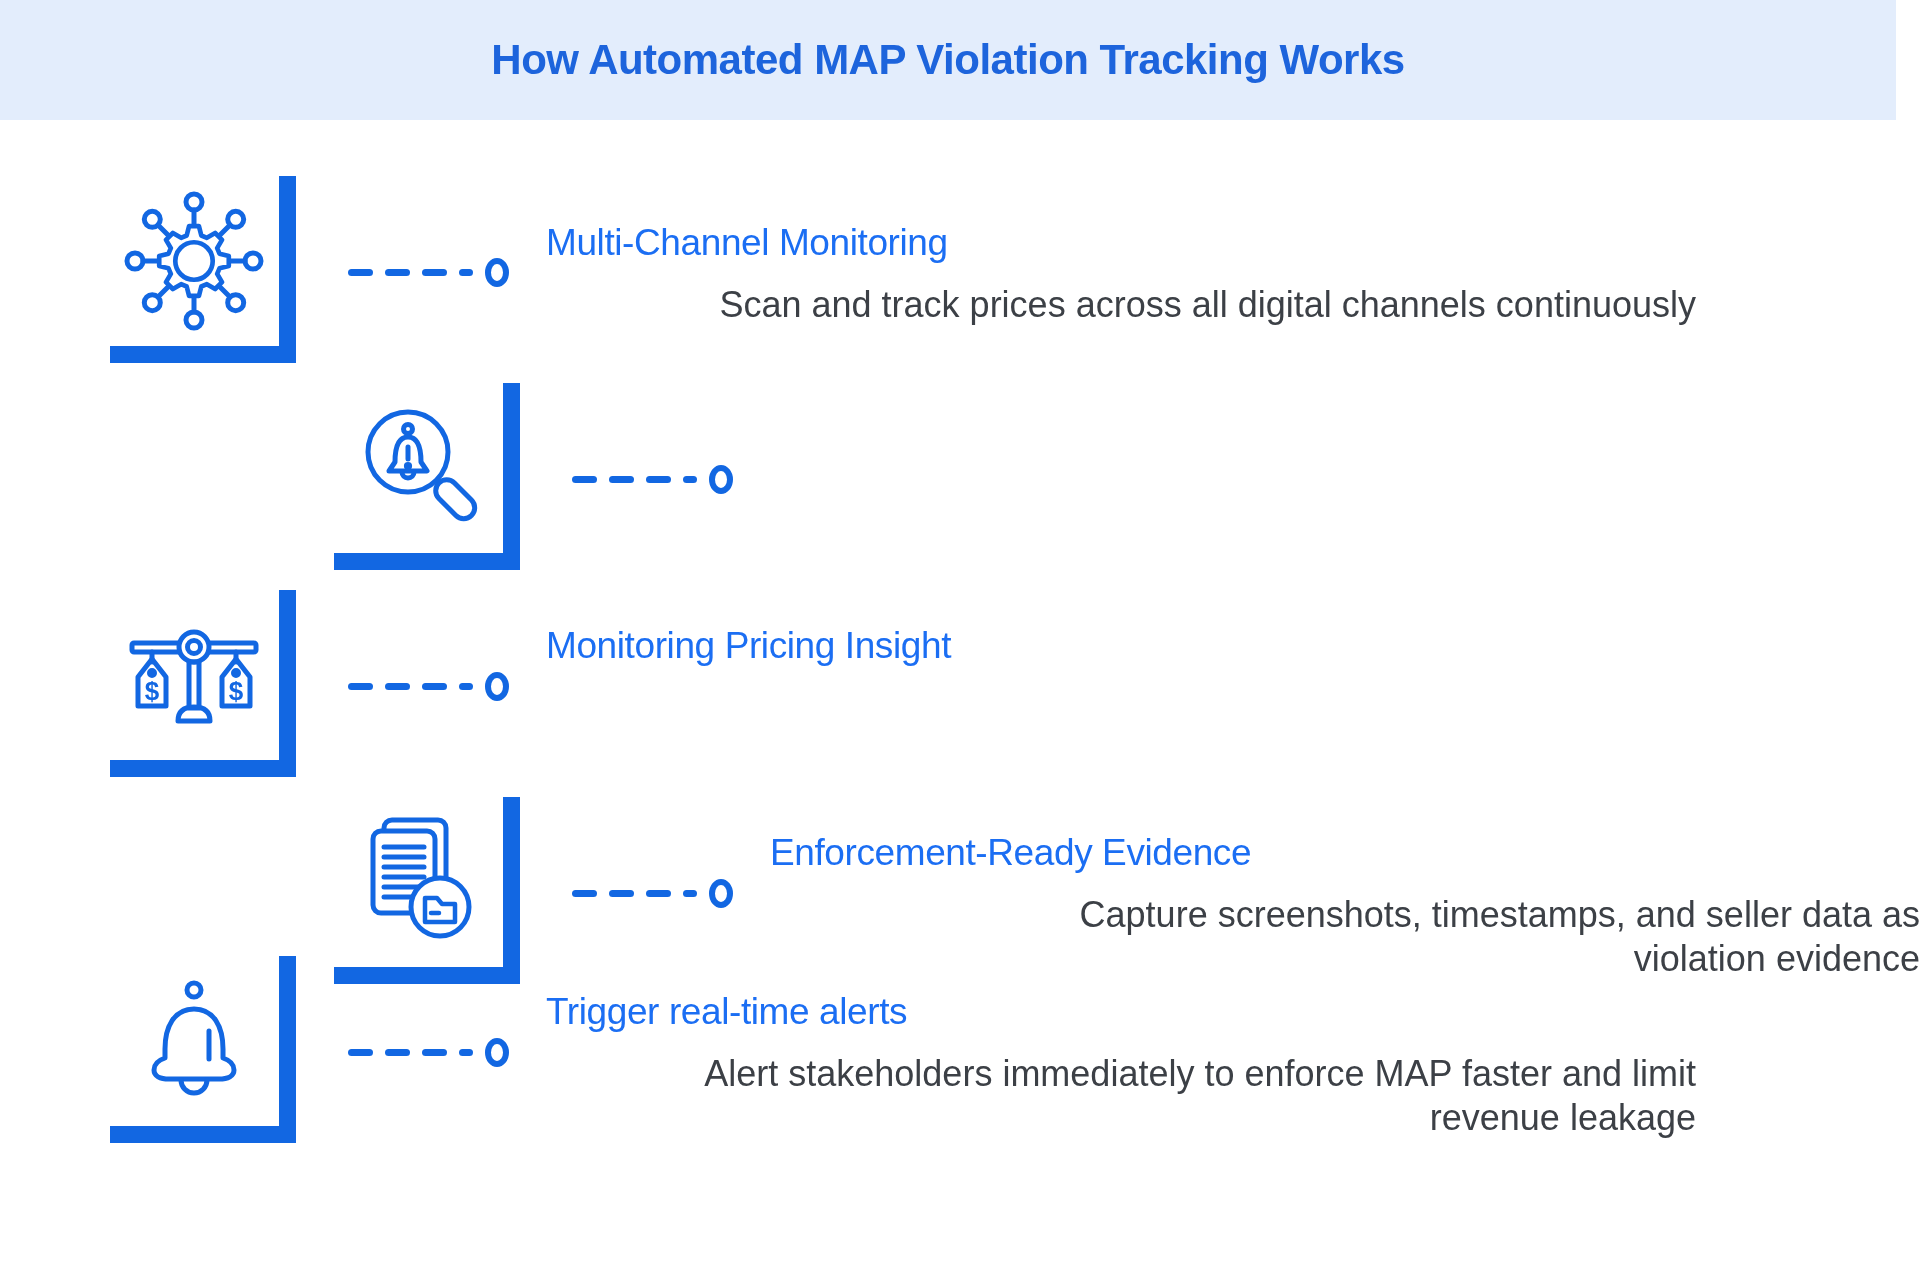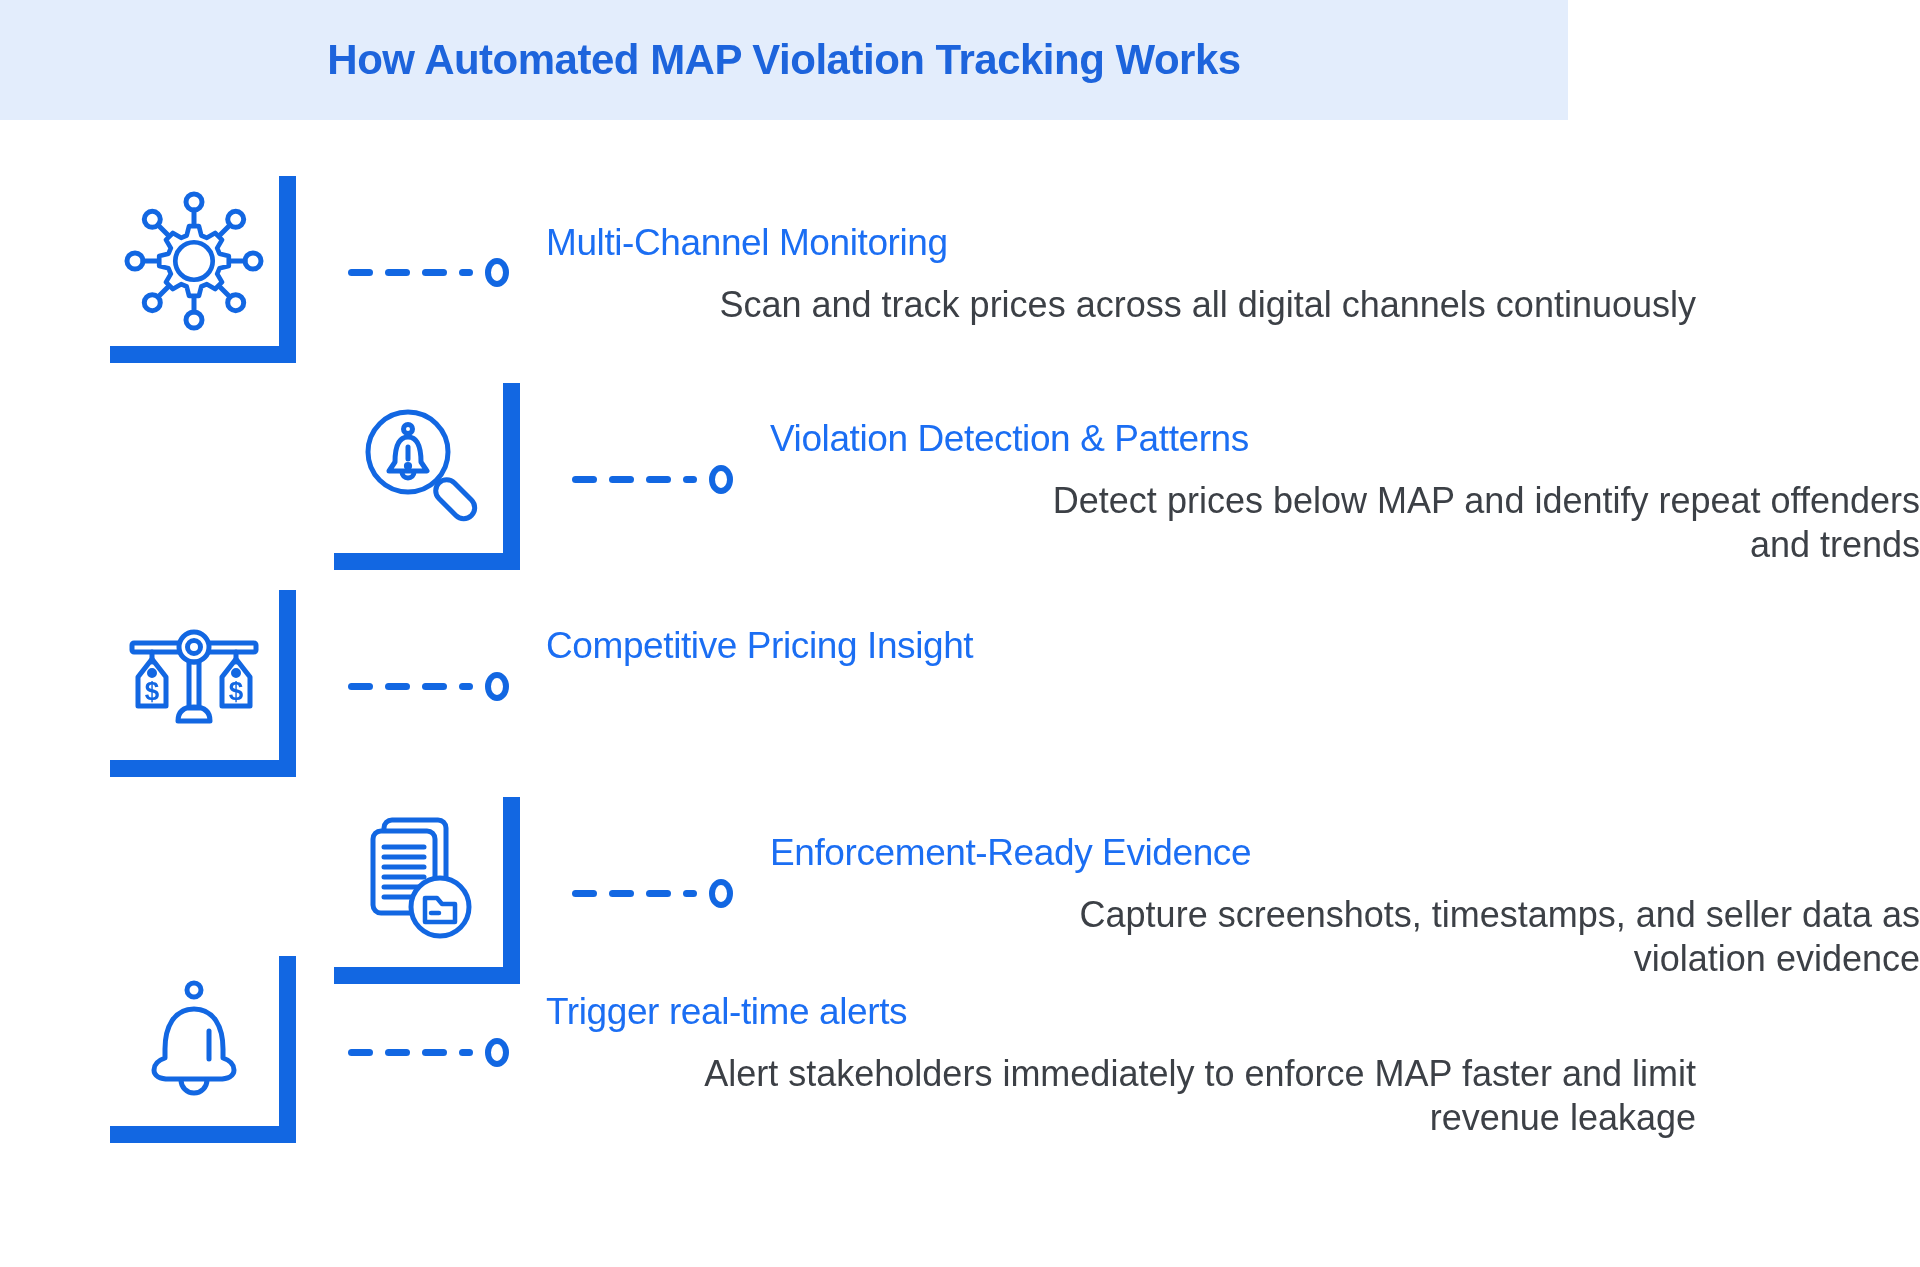--- a/index.html
+++ b/index.html
@@ -11,21 +11,21 @@
     --background:#ffffff;
   }
   *{box-sizing:border-box;}
   html,body{margin:0;padding:0;}
   body{
     width:1920px;height:1267px;position:relative;overflow:hidden;
     background:var(--background);
     font-family:"Liberation Sans", sans-serif;
   }
   .header{
-    position:absolute;top:0;left:0;width:1568px;height:120px;
+    position:absolute;top:0;left:0;width:1896px;height:120px;
     background:var(--header_bg);
     display:flex;align-items:center;justify-content:center;
   }
   .title{
     font-size:42px;font-weight:700;color:var(--title);letter-spacing:-0.5px;
   }
   .row{position:absolute;left:0;width:1920px;height:190px;}
   .icon-frame{position:absolute;top:0;width:186px;height:187px;}
   .row.odd  .icon-frame{left:110px;}
   .row.even .icon-frame{left:334px;}
@@ -129,25 +129,20 @@
       </svg>
     </span>
   </div>
   <div class="connector">
     <div class="dash d1"></div>
     <div class="dash d2"></div>
     <div class="dash d3"></div>
     <div class="dash d4"></div>
     <div class="node"></div>
   </div>
-  <div class="text">
-    <h2 class="step-heading">Violation Detection &amp; Patterns</h2>
-    <p class="step-description">Detect prices below MAP and identify repeat offenders
-and trends</p>
-  </div>
 </div>
 
 <div class="row r3 odd multi">
   <div class="icon-frame">
     <div class="vbar"></div>
     <div class="hbar"></div>
     <span class="icon">
       <svg viewBox="0 0 140 140" fill="none" stroke="currentColor" stroke-width="5" stroke-linejoin="round" stroke-linecap="round">
         <line x1="28" y1="47" x2="28" y2="57"></line>
         <line x1="112" y1="47" x2="112" y2="57"></line>
@@ -166,21 +161,21 @@
     </span>
   </div>
   <div class="connector">
     <div class="dash d1"></div>
     <div class="dash d2"></div>
     <div class="dash d3"></div>
     <div class="dash d4"></div>
     <div class="node"></div>
   </div>
   <div class="text">
-    <h2 class="step-heading">Competitive Pricing Insight</h2>
+    <h2 class="step-heading">Monitoring Pricing Insight</h2>
   </div>
 </div>
 
 <div class="row r4 even multi">
   <div class="icon-frame">
     <div class="vbar"></div>
     <div class="hbar"></div>
     <span class="icon">
       <svg viewBox="0 0 140 140" fill="none" stroke="currentColor" stroke-width="5" stroke-linejoin="round" stroke-linecap="round">
         <rect x="36" y="8" width="62" height="82" rx="8"></rect>

